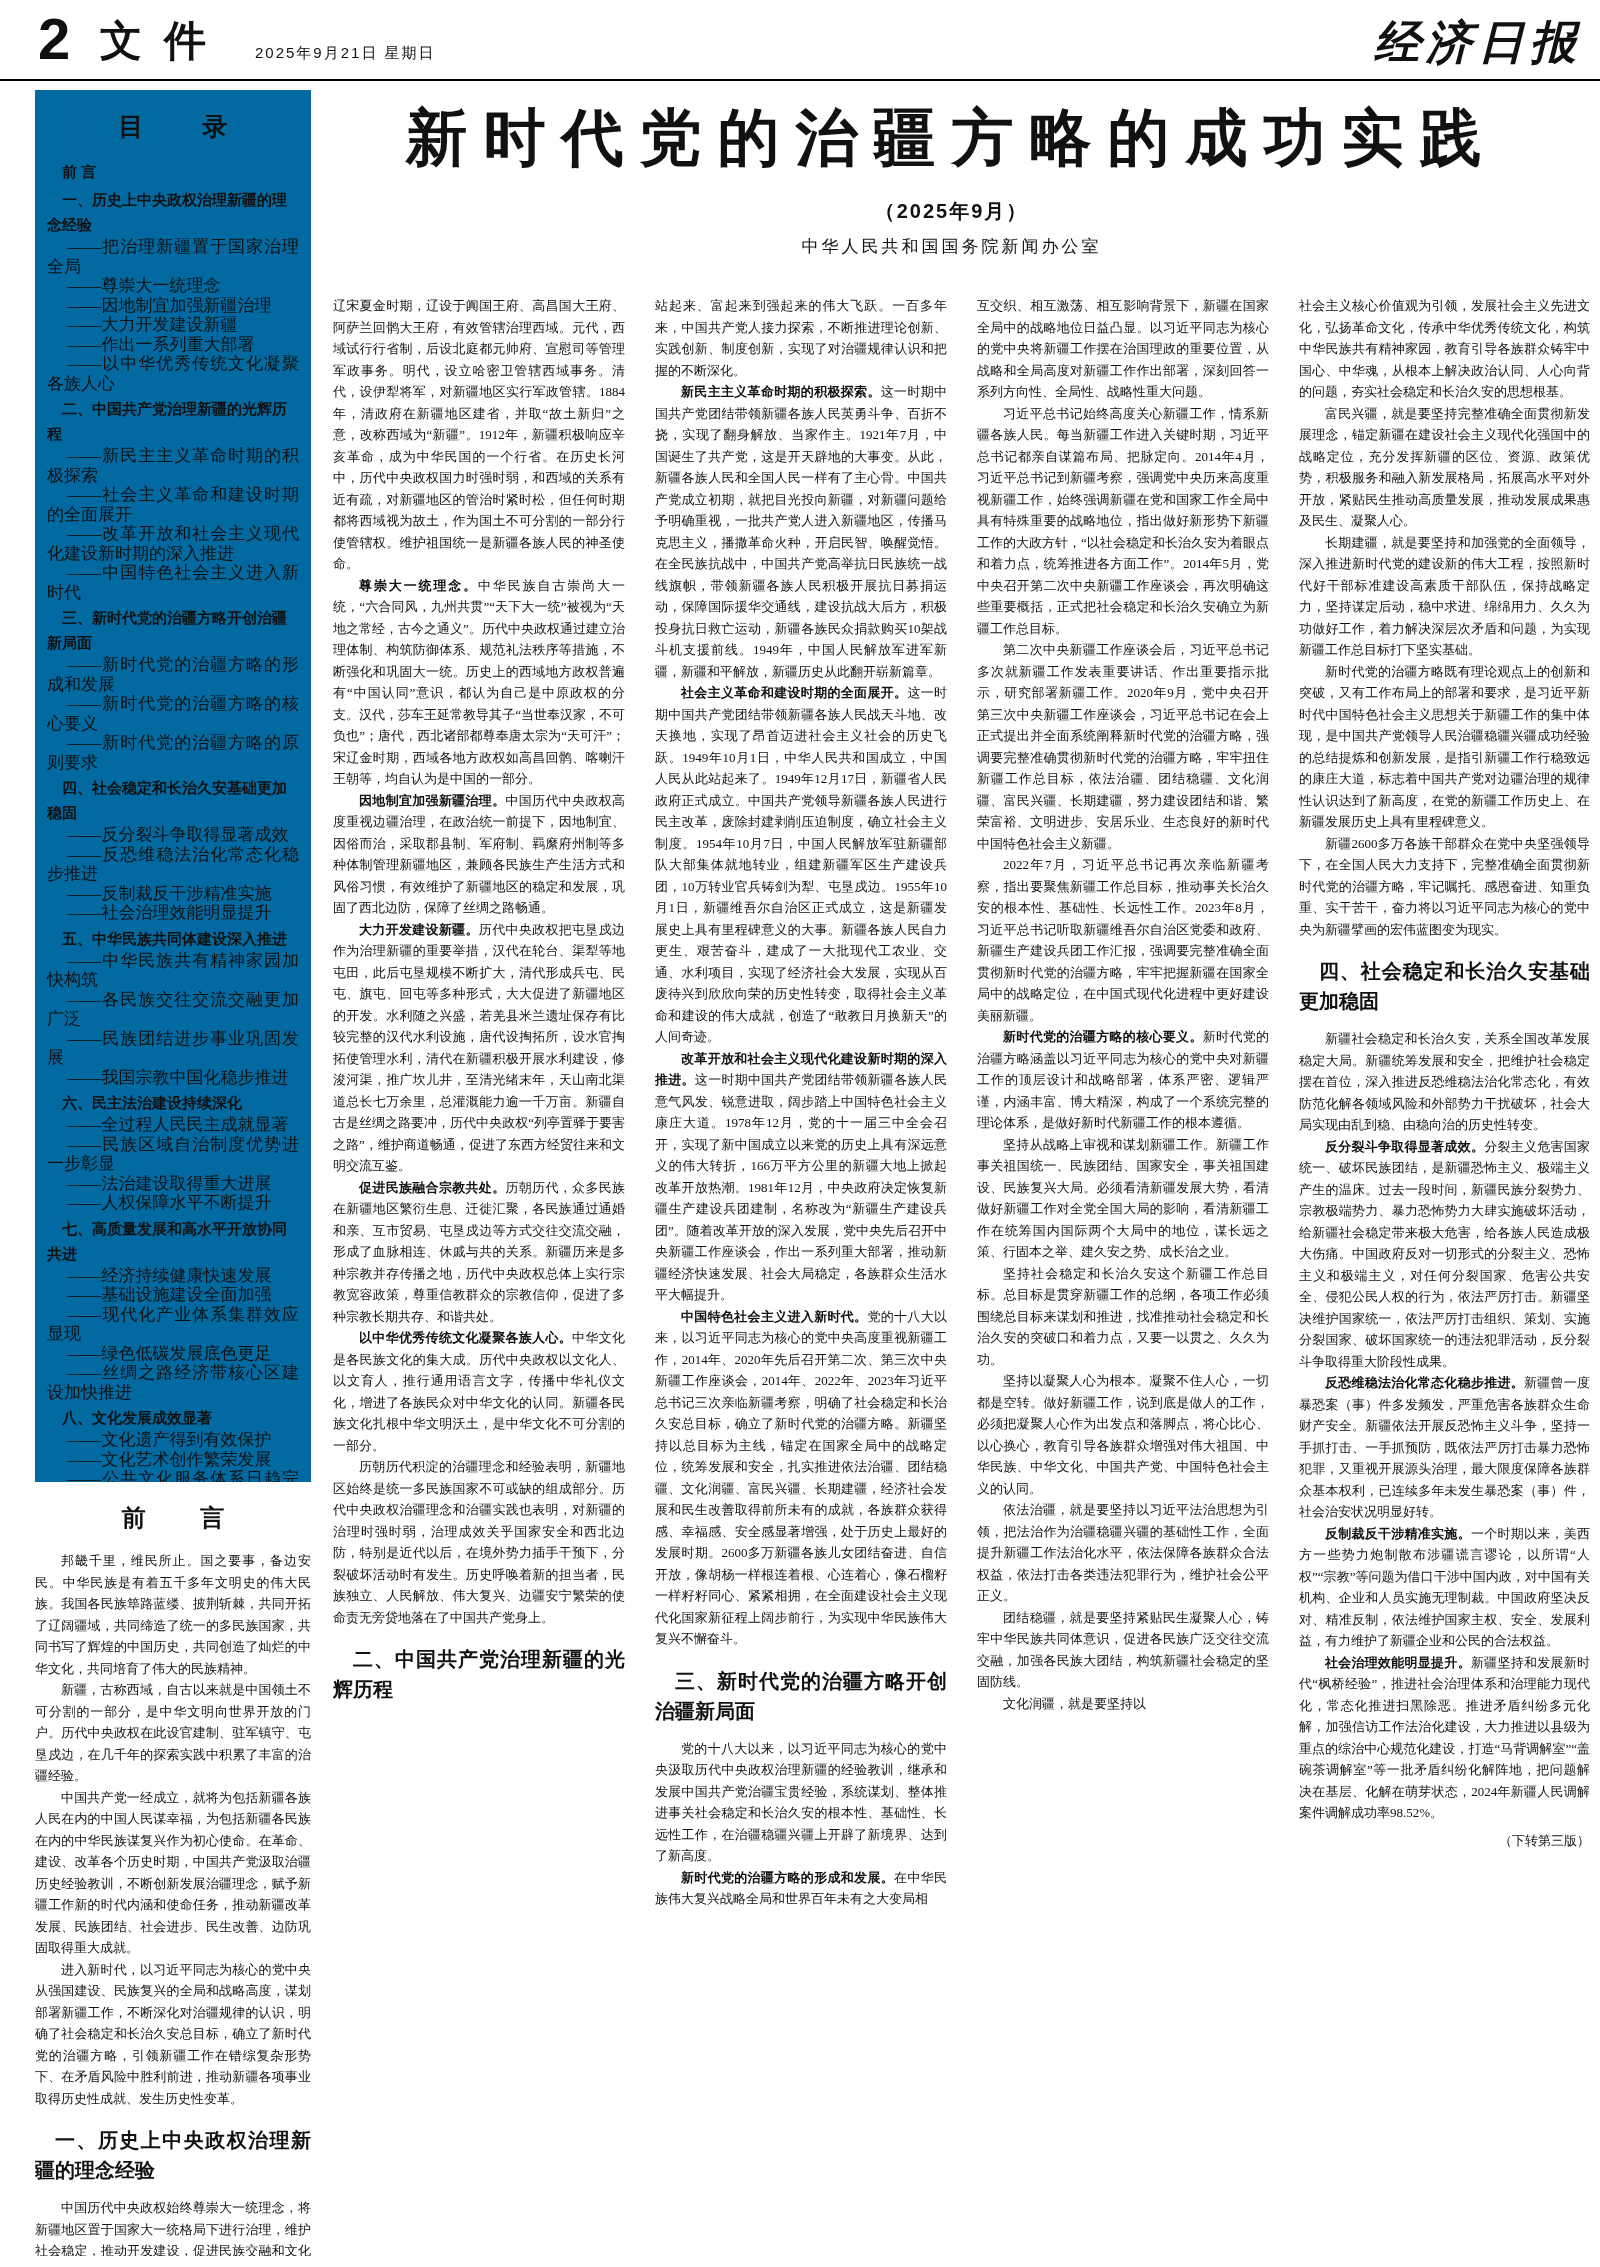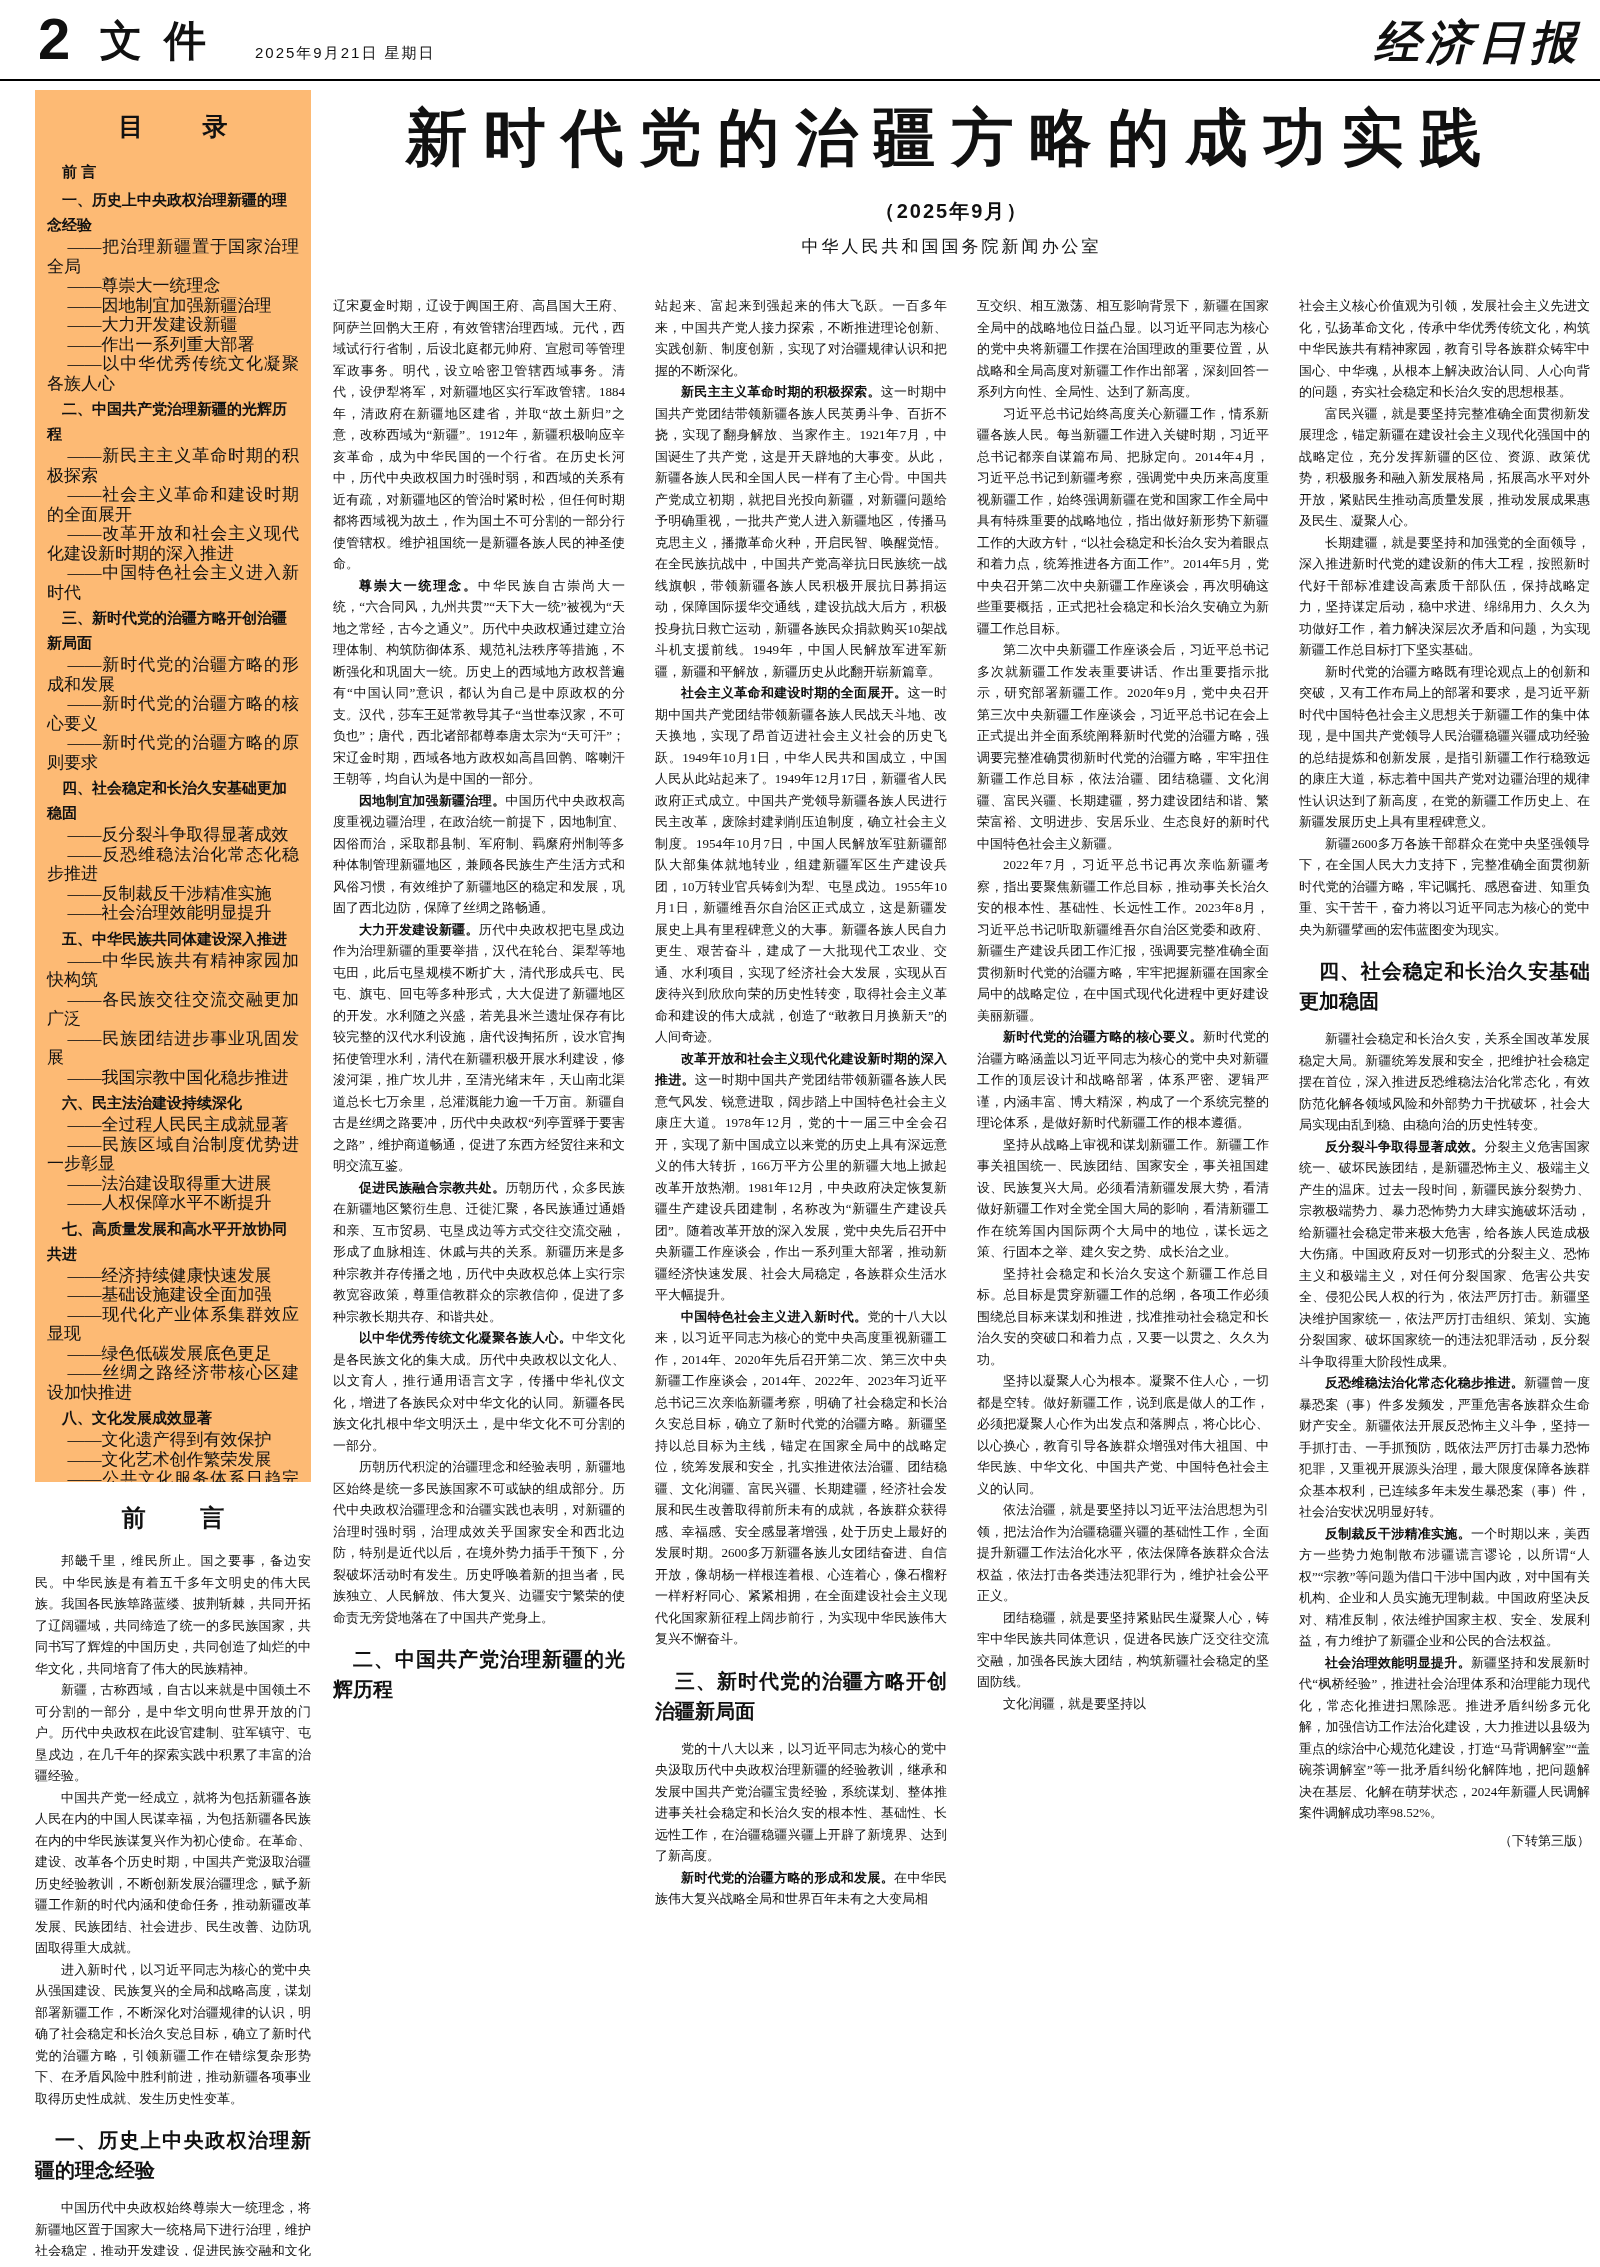--- a/index.html
+++ b/index.html
@@ -50,21 +50,21 @@
 <div id="page">
 
   <div id="masthead-row">
     <div id="page-num">2</div>
     <div id="section-name">文件</div>
     <div id="date-line">2025年9月21日  星期日</div>
     <div id="masthead">经济日报</div>
   </div>
   <div id="head-rule"></div>
 
-  <div id="toc-box" style="background: #fdba74;">
+  <div id="toc-box" style="background: #0369a1;">
     <div id="toc-title">目  录</div>
     <div id="toc-list">
         <div class="toc-preface">前  言</div>
         <div class="toc-chapter">一、历史上中央政权治理新疆的理念经验</div>
         <div class="toc-item">——把治理新疆置于国家治理全局</div>
         <div class="toc-item">——尊崇大一统理念</div>
         <div class="toc-item">——因地制宜加强新疆治理</div>
         <div class="toc-item">——大力开发建设新疆</div>
         <div class="toc-item">——作出一系列重大部署</div>
         <div class="toc-item">——以中华优秀传统文化凝聚各族人心</div>
@@ -147,21 +147,21 @@
       <p class="body-p cont">站起来、富起来到强起来的伟大飞跃。一百多年来，中国共产党人接力探索，不断推进理论创新、实践创新、制度创新，实现了对治疆规律认识和把握的不断深化。</p>
       <p class="body-p"><b class="lead">新民主主义革命时期的积极探索。</b>这一时期中国共产党团结带领新疆各族人民英勇斗争、百折不挠，实现了翻身解放、当家作主。1921年7月，中国诞生了共产党，这是开天辟地的大事变。从此，新疆各族人民和全国人民一样有了主心骨。中国共产党成立初期，就把目光投向新疆，对新疆问题给予明确重视，一批共产党人进入新疆地区，传播马克思主义，播撒革命火种，开启民智、唤醒觉悟。在全民族抗战中，中国共产党高举抗日民族统一战线旗帜，带领新疆各族人民积极开展抗日募捐运动，保障国际援华交通线，建设抗战大后方，积极投身抗日救亡运动，新疆各族民众捐款购买10架战斗机支援前线。1949年，中国人民解放军进军新疆，新疆和平解放，新疆历史从此翻开崭新篇章。</p>
       <p class="body-p"><b class="lead">社会主义革命和建设时期的全面展开。</b>这一时期中国共产党团结带领新疆各族人民战天斗地、改天换地，实现了昂首迈进社会主义社会的历史飞跃。1949年10月1日，中华人民共和国成立，中国人民从此站起来了。1949年12月17日，新疆省人民政府正式成立。中国共产党领导新疆各族人民进行民主改革，废除封建剥削压迫制度，确立社会主义制度。1954年10月7日，中国人民解放军驻新疆部队大部集体就地转业，组建新疆军区生产建设兵团，10万转业官兵铸剑为犁、屯垦戍边。1955年10月1日，新疆维吾尔自治区正式成立，这是新疆发展史上具有里程碑意义的大事。新疆各族人民自力更生、艰苦奋斗，建成了一大批现代工农业、交通、水利项目，实现了经济社会大发展，实现从百废待兴到欣欣向荣的历史性转变，取得社会主义革命和建设的伟大成就，创造了“敢教日月换新天”的人间奇迹。</p>
       <p class="body-p"><b class="lead">改革开放和社会主义现代化建设新时期的深入推进。</b>这一时期中国共产党团结带领新疆各族人民意气风发、锐意进取，阔步踏上中国特色社会主义康庄大道。1978年12月，党的十一届三中全会召开，实现了新中国成立以来党的历史上具有深远意义的伟大转折，166万平方公里的新疆大地上掀起改革开放热潮。1981年12月，中央政府决定恢复新疆生产建设兵团建制，名称改为“新疆生产建设兵团”。随着改革开放的深入发展，党中央先后召开中央新疆工作座谈会，作出一系列重大部署，推动新疆经济快速发展、社会大局稳定，各族群众生活水平大幅提升。</p>
       <p class="body-p"><b class="lead">中国特色社会主义进入新时代。</b>党的十八大以来，以习近平同志为核心的党中央高度重视新疆工作，2014年、2020年先后召开第二次、第三次中央新疆工作座谈会，2014年、2022年、2023年习近平总书记三次亲临新疆考察，明确了社会稳定和长治久安总目标，确立了新时代党的治疆方略。新疆坚持以总目标为主线，锚定在国家全局中的战略定位，统筹发展和安全，扎实推进依法治疆、团结稳疆、文化润疆、富民兴疆、长期建疆，经济社会发展和民生改善取得前所未有的成就，各族群众获得感、幸福感、安全感显著增强，处于历史上最好的发展时期。2600多万新疆各族儿女团结奋进、自信开放，像胡杨一样根连着根、心连着心，像石榴籽一样籽籽同心、紧紧相拥，在全面建设社会主义现代化国家新征程上阔步前行，为实现中华民族伟大复兴不懈奋斗。</p>
       <div class="sec-head">三、新时代党的治疆方略开创治疆新局面</div>
       <p class="body-p">党的十八大以来，以习近平同志为核心的党中央汲取历代中央政权治理新疆的经验教训，继承和发展中国共产党治疆宝贵经验，系统谋划、整体推进事关社会稳定和长治久安的根本性、基础性、长远性工作，在治疆稳疆兴疆上开辟了新境界、达到了新高度。</p>
       <p class="body-p"><b class="lead">新时代党的治疆方略的形成和发展。</b>在中华民族伟大复兴战略全局和世界百年未有之大变局相</p>
     </div>
   <div id="col4" class="news-col">
-      <p class="body-p cont">互交织、相互激荡、相互影响背景下，新疆在国家全局中的战略地位日益凸显。以习近平同志为核心的党中央将新疆工作摆在治国理政的重要位置，从战略和全局高度对新疆工作作出部署，深刻回答一系列方向性、全局性、达到了新高度。</p>
+      <p class="body-p cont">互交织、相互激荡、相互影响背景下，新疆在国家全局中的战略地位日益凸显。以习近平同志为核心的党中央将新疆工作摆在治国理政的重要位置，从战略和全局高度对新疆工作作出部署，深刻回答一系列方向性、全局性、战略性重大问题。</p>
       <p class="body-p">习近平总书记始终高度关心新疆工作，情系新疆各族人民。每当新疆工作进入关键时期，习近平总书记都亲自谋篇布局、把脉定向。2014年4月，习近平总书记到新疆考察，强调党中央历来高度重视新疆工作，始终强调新疆在党和国家工作全局中具有特殊重要的战略地位，指出做好新形势下新疆工作的大政方针，“以社会稳定和长治久安为着眼点和着力点，统筹推进各方面工作”。2014年5月，党中央召开第二次中央新疆工作座谈会，再次明确这些重要概括，正式把社会稳定和长治久安确立为新疆工作总目标。</p>
       <p class="body-p">第二次中央新疆工作座谈会后，习近平总书记多次就新疆工作发表重要讲话、作出重要指示批示，研究部署新疆工作。2020年9月，党中央召开第三次中央新疆工作座谈会，习近平总书记在会上正式提出并全面系统阐释新时代党的治疆方略，强调要完整准确贯彻新时代党的治疆方略，牢牢扭住新疆工作总目标，依法治疆、团结稳疆、文化润疆、富民兴疆、长期建疆，努力建设团结和谐、繁荣富裕、文明进步、安居乐业、生态良好的新时代中国特色社会主义新疆。</p>
       <p class="body-p">2022年7月，习近平总书记再次亲临新疆考察，指出要聚焦新疆工作总目标，推动事关长治久安的根本性、基础性、长远性工作。2023年8月，习近平总书记听取新疆维吾尔自治区党委和政府、新疆生产建设兵团工作汇报，强调要完整准确全面贯彻新时代党的治疆方略，牢牢把握新疆在国家全局中的战略定位，在中国式现代化进程中更好建设美丽新疆。</p>
       <p class="body-p"><b class="lead">新时代党的治疆方略的核心要义。</b>新时代党的治疆方略涵盖以习近平同志为核心的党中央对新疆工作的顶层设计和战略部署，体系严密、逻辑严谨，内涵丰富、博大精深，构成了一个系统完整的理论体系，是做好新时代新疆工作的根本遵循。</p>
       <p class="body-p">坚持从战略上审视和谋划新疆工作。新疆工作事关祖国统一、民族团结、国家安全，事关祖国建设、民族复兴大局。必须看清新疆发展大势，看清做好新疆工作对全党全国大局的影响，看清新疆工作在统筹国内国际两个大局中的地位，谋长远之策、行固本之举、建久安之势、成长治之业。</p>
       <p class="body-p">坚持社会稳定和长治久安这个新疆工作总目标。总目标是贯穿新疆工作的总纲，各项工作必须围绕总目标来谋划和推进，找准推动社会稳定和长治久安的突破口和着力点，又要一以贯之、久久为功。</p>
       <p class="body-p">坚持以凝聚人心为根本。凝聚不住人心，一切都是空转。做好新疆工作，说到底是做人的工作，必须把凝聚人心作为出发点和落脚点，将心比心、以心换心，教育引导各族群众增强对伟大祖国、中华民族、中华文化、中国共产党、中国特色社会主义的认同。</p>
       <p class="body-p">依法治疆，就是要坚持以习近平法治思想为引领，把法治作为治疆稳疆兴疆的基础性工作，全面提升新疆工作法治化水平，依法保障各族群众合法权益，依法打击各类违法犯罪行为，维护社会公平正义。</p>
       <p class="body-p">团结稳疆，就是要坚持紧贴民生凝聚人心，铸牢中华民族共同体意识，促进各民族广泛交往交流交融，加强各民族大团结，构筑新疆社会稳定的坚固防线。</p>
       <p class="body-p">文化润疆，就是要坚持以</p>

